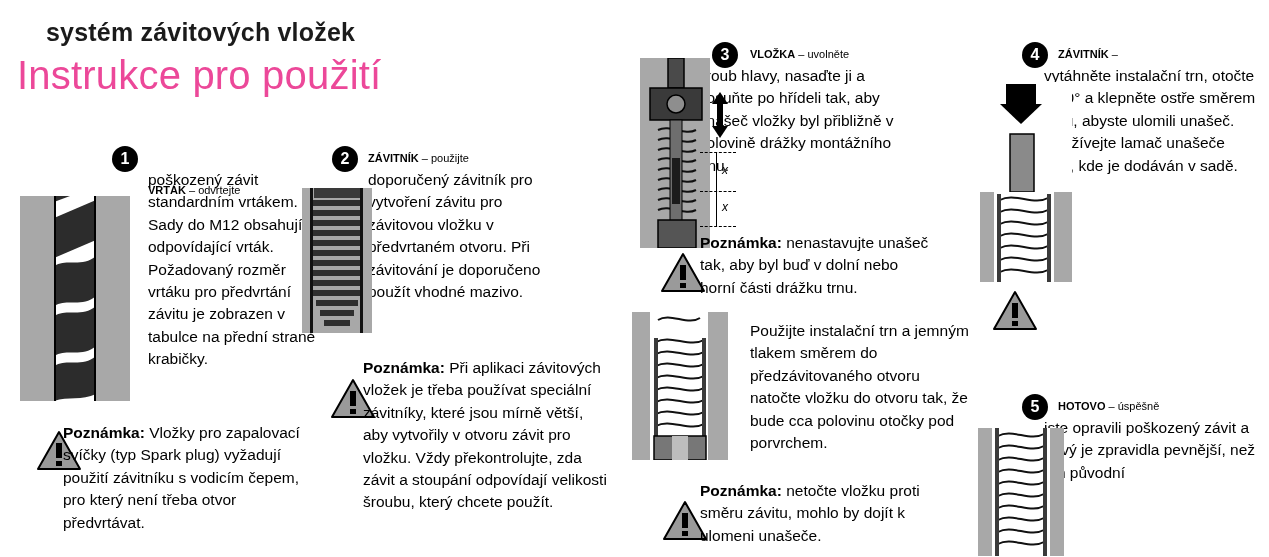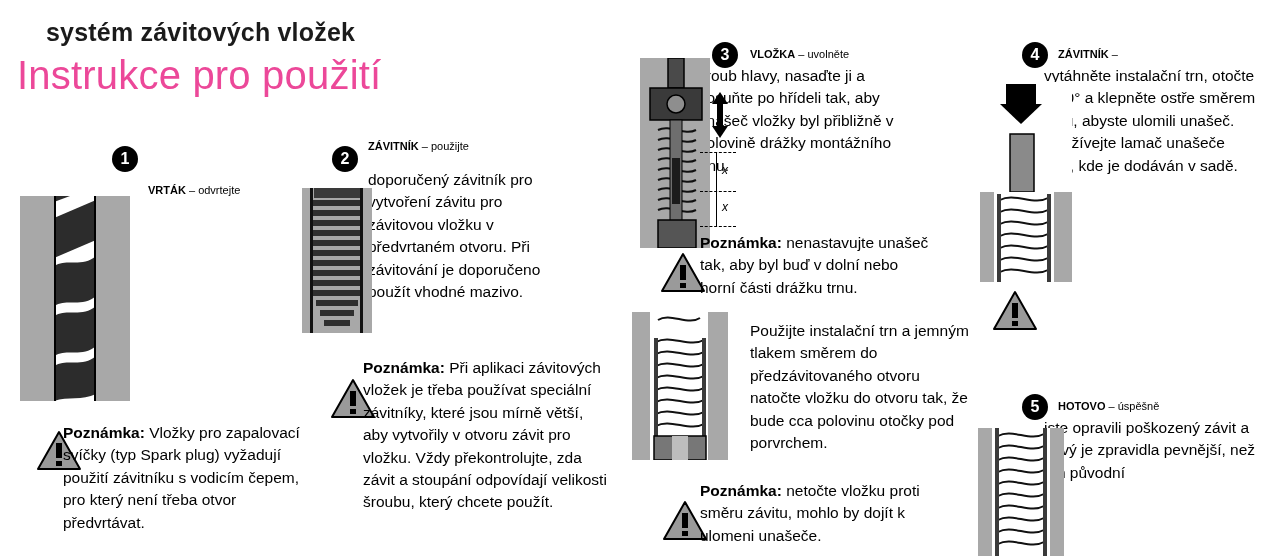--- a/index.html
+++ b/index.html
@@ -88,20 +88,21 @@
 
 <div id="page">
 
   <div class="subtitle">systém závitových vložek</div>
   <div class="maintitle">Instrukce pro použití</div>
 
   <div class="stepnum" style="left:112px; top:146px;">1</div>
   <div class="head" style="left:148px; top:147px; width:170px;margin-top:32px;">
     <span>VRTÁK</span><span class="dash"> – </span><span class="dash">odvrtejte</span>
   </div>
+  <div class="txt" style="left:148px; top:169px; width:172px;">poškozený závit standardním vrtákem. Sady do M12 obsahují odpovídající vrták. Požadovaný rozměr vrtáku pro předvrtání závitu je zobrazen v tabulce na přední straně krabičky.</div>
 
   <div class="ill" style="left:20px; top:196px;">
     <svg width="110" height="205" viewBox="0 0 110 205">
       <rect x="0" y="0" width="110" height="205" fill="#a8a8a8"></rect>
       <rect x="34" y="0" width="42" height="205" fill="#ffffff"></rect>
       <path d="M34 22 L76 4 L76 44 L34 62 Z" fill="#2c2c2c"></path>
       <path d="M34 6 L50 0 L34 0 Z" fill="#2c2c2c"></path>
       <path d="M34 70 C48 62 62 72 76 60 L76 100 C62 112 48 102 34 110 Z" fill="#2c2c2c"></path>
       <path d="M34 120 C48 112 62 122 76 110 L76 150 C62 162 48 152 34 160 Z" fill="#2c2c2c"></path>
       <path d="M34 170 C48 162 62 172 76 160 L76 198 C62 205 48 200 34 205 Z" fill="#2c2c2c"></path>
@@ -115,21 +116,21 @@
       <path d="M23 2 L44 39 L2 39 Z" fill="#9a9a9a" stroke="#000" stroke-width="2" stroke-linejoin="round"></path>
       <rect x="20" y="13" width="6" height="15" fill="#000"></rect>
       <rect x="20" y="31" width="6" height="5" fill="#000"></rect>
     </svg>
   </div>
   <div class="txt" style="left:63px; top:406px; width:252px;margin-top:16px;">
     <span class="note-lbl">Poznámka:</span><span> Vložky pro zapalovací svíčky (typ Spark plug) vyžadují použití závitníku s vodicím čepem, pro který není třeba otvor předvrtávat.</span>
   </div>
 
   <div class="stepnum" style="left:332px; top:146px;">2</div>
-  <div class="head" style="left:368px; top:135px; width:200px;">
+  <div class="head" style="left:368px; top:147px; width:200px;">
     <span>ZÁVITNÍK</span><span class="dash"> – </span><span class="dash">použijte</span>
   </div>
   <div class="txt" style="left:368px; top:169px; width:190px;">doporučený závitník pro vytvoření závitu pro závitovou vložku v předvrtaném otvoru. Při závitování je doporučeno použít vhodné mazivo.</div>
 
   <div class="ill" style="left:302px; top:188px;">
     <svg width="70" height="145" viewBox="0 0 70 145">
       <rect x="0" y="0" width="70" height="145" fill="#a8a8a8"></rect>
       <rect x="12" y="0" width="46" height="10" fill="#3a3a3a"></rect>
       <g fill="#2f2f2f">
         <rect x="10" y="12" width="50" height="6"></rect>

